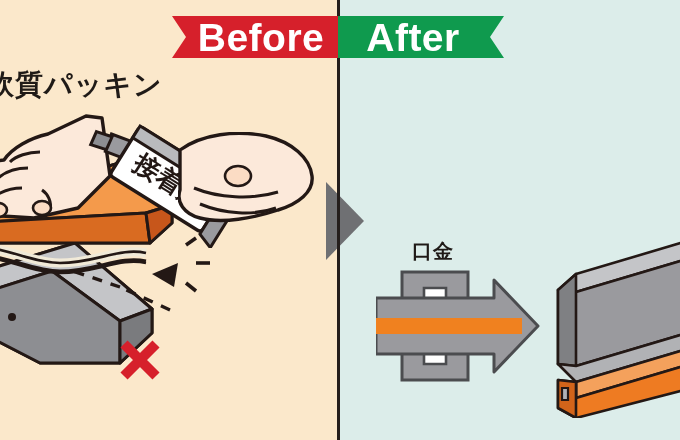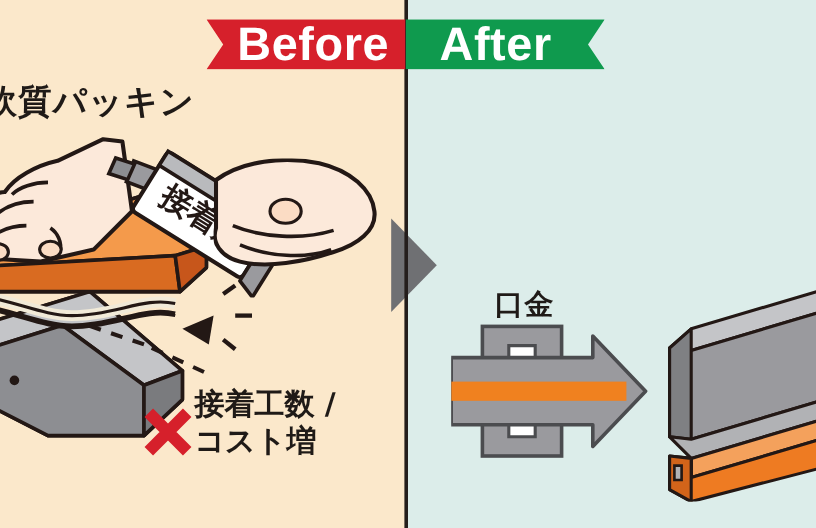--- a/index.html
+++ b/index.html
@@ -33,21 +33,21 @@
   }
   .ribbon-before .ribbon-label{justify-content:center;padding-left:12px;box-sizing:border-box;}
   .ribbon-after .ribbon-label{justify-content:center;padding-right:16px;box-sizing:border-box;}
 
   
   .jp{font-family:"DejaVu Sans","Liberation Sans",sans-serif;font-weight:bold;color:#1F1A17;}
   .label-packing{
     position:absolute;left:-14px;top:66px;font-size:28px;letter-spacing:1px;white-space:nowrap;
   }
   .label-kuchigane{
-    position:absolute;left:412px;top:238px;font-size:24px;letter-spacing:1px;white-space:nowrap;
+    position:absolute;left:412px;top:238px;font-size:20px;letter-spacing:1px;white-space:nowrap;
   }
   .cost-block{
     position:absolute;left:162px;top:322px;font-size:25px;line-height:1.22;letter-spacing:0px;
   }
   .cost-line{white-space:nowrap;}
 
   
   .xmark{position:absolute;left:118px;top:338px;width:44px;height:44px;}
 
   
@@ -173,18 +173,14 @@
   </div>
 
   <div class="jp label-packing">軟質パッキン</div>
 
   <div class="jp label-kuchigane">口金</div>
 
   <svg class="xmark" viewBox="0 0 44 44">
     <path d="M6 6 L38 38 M38 6 L6 38" stroke="#D6202B" stroke-width="10" stroke-linecap="butt"></path>
   </svg>
 
-  <div class="jp cost-block">
-    <div class="cost-line">接着工数 /</div>
-    <div class="cost-line">コスト増</div>
-  </div>
 
 </div>
 
 </body></html>

